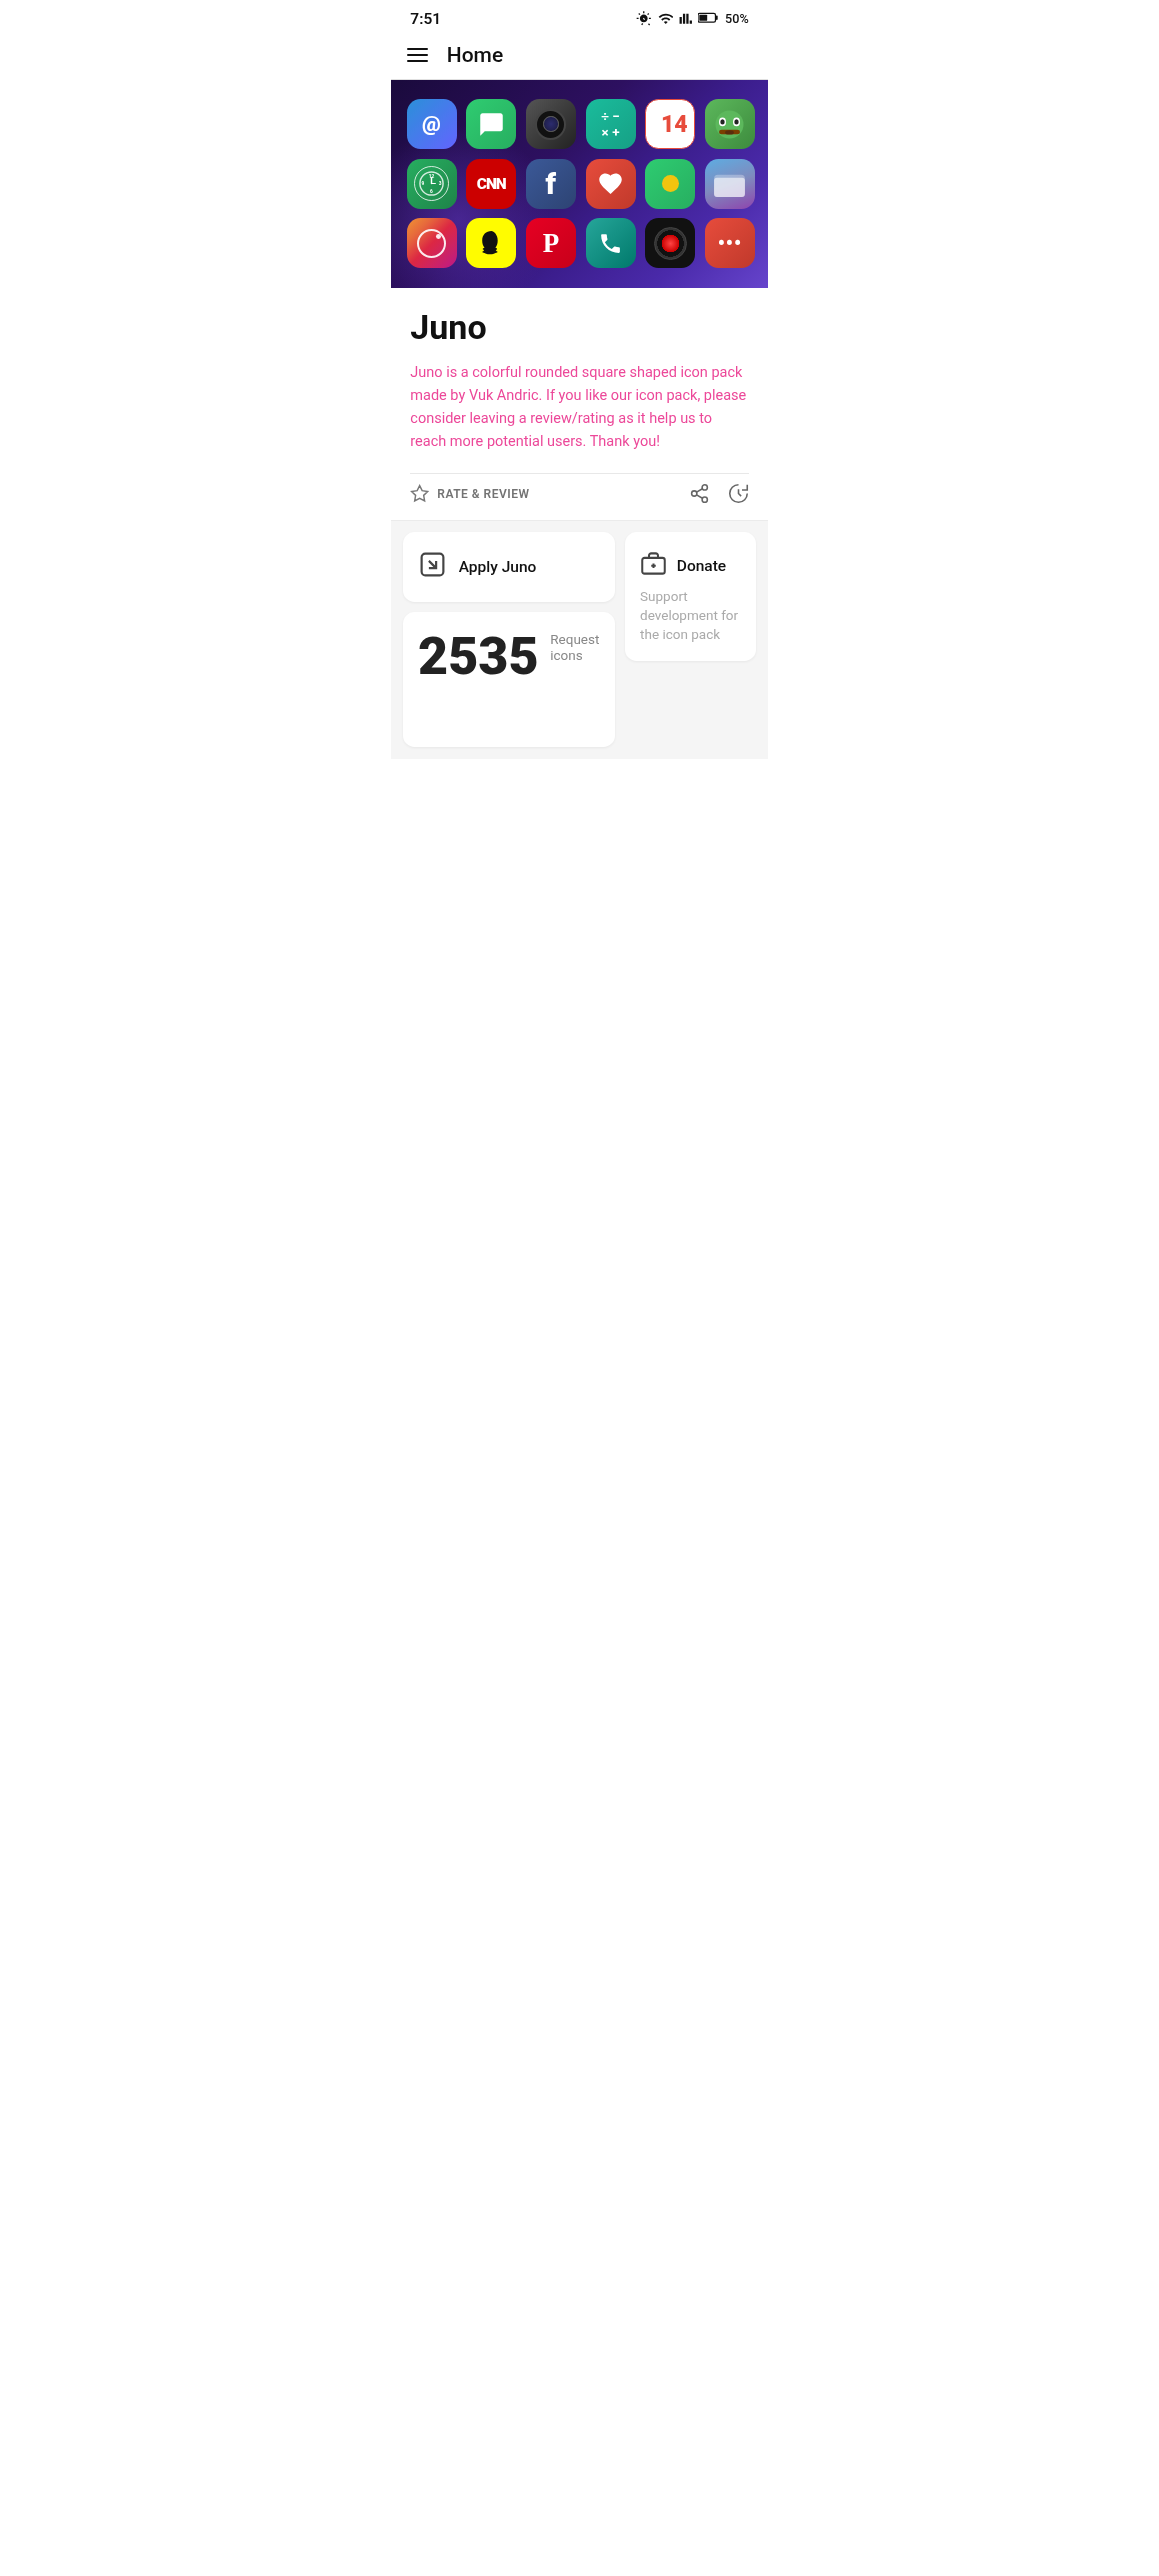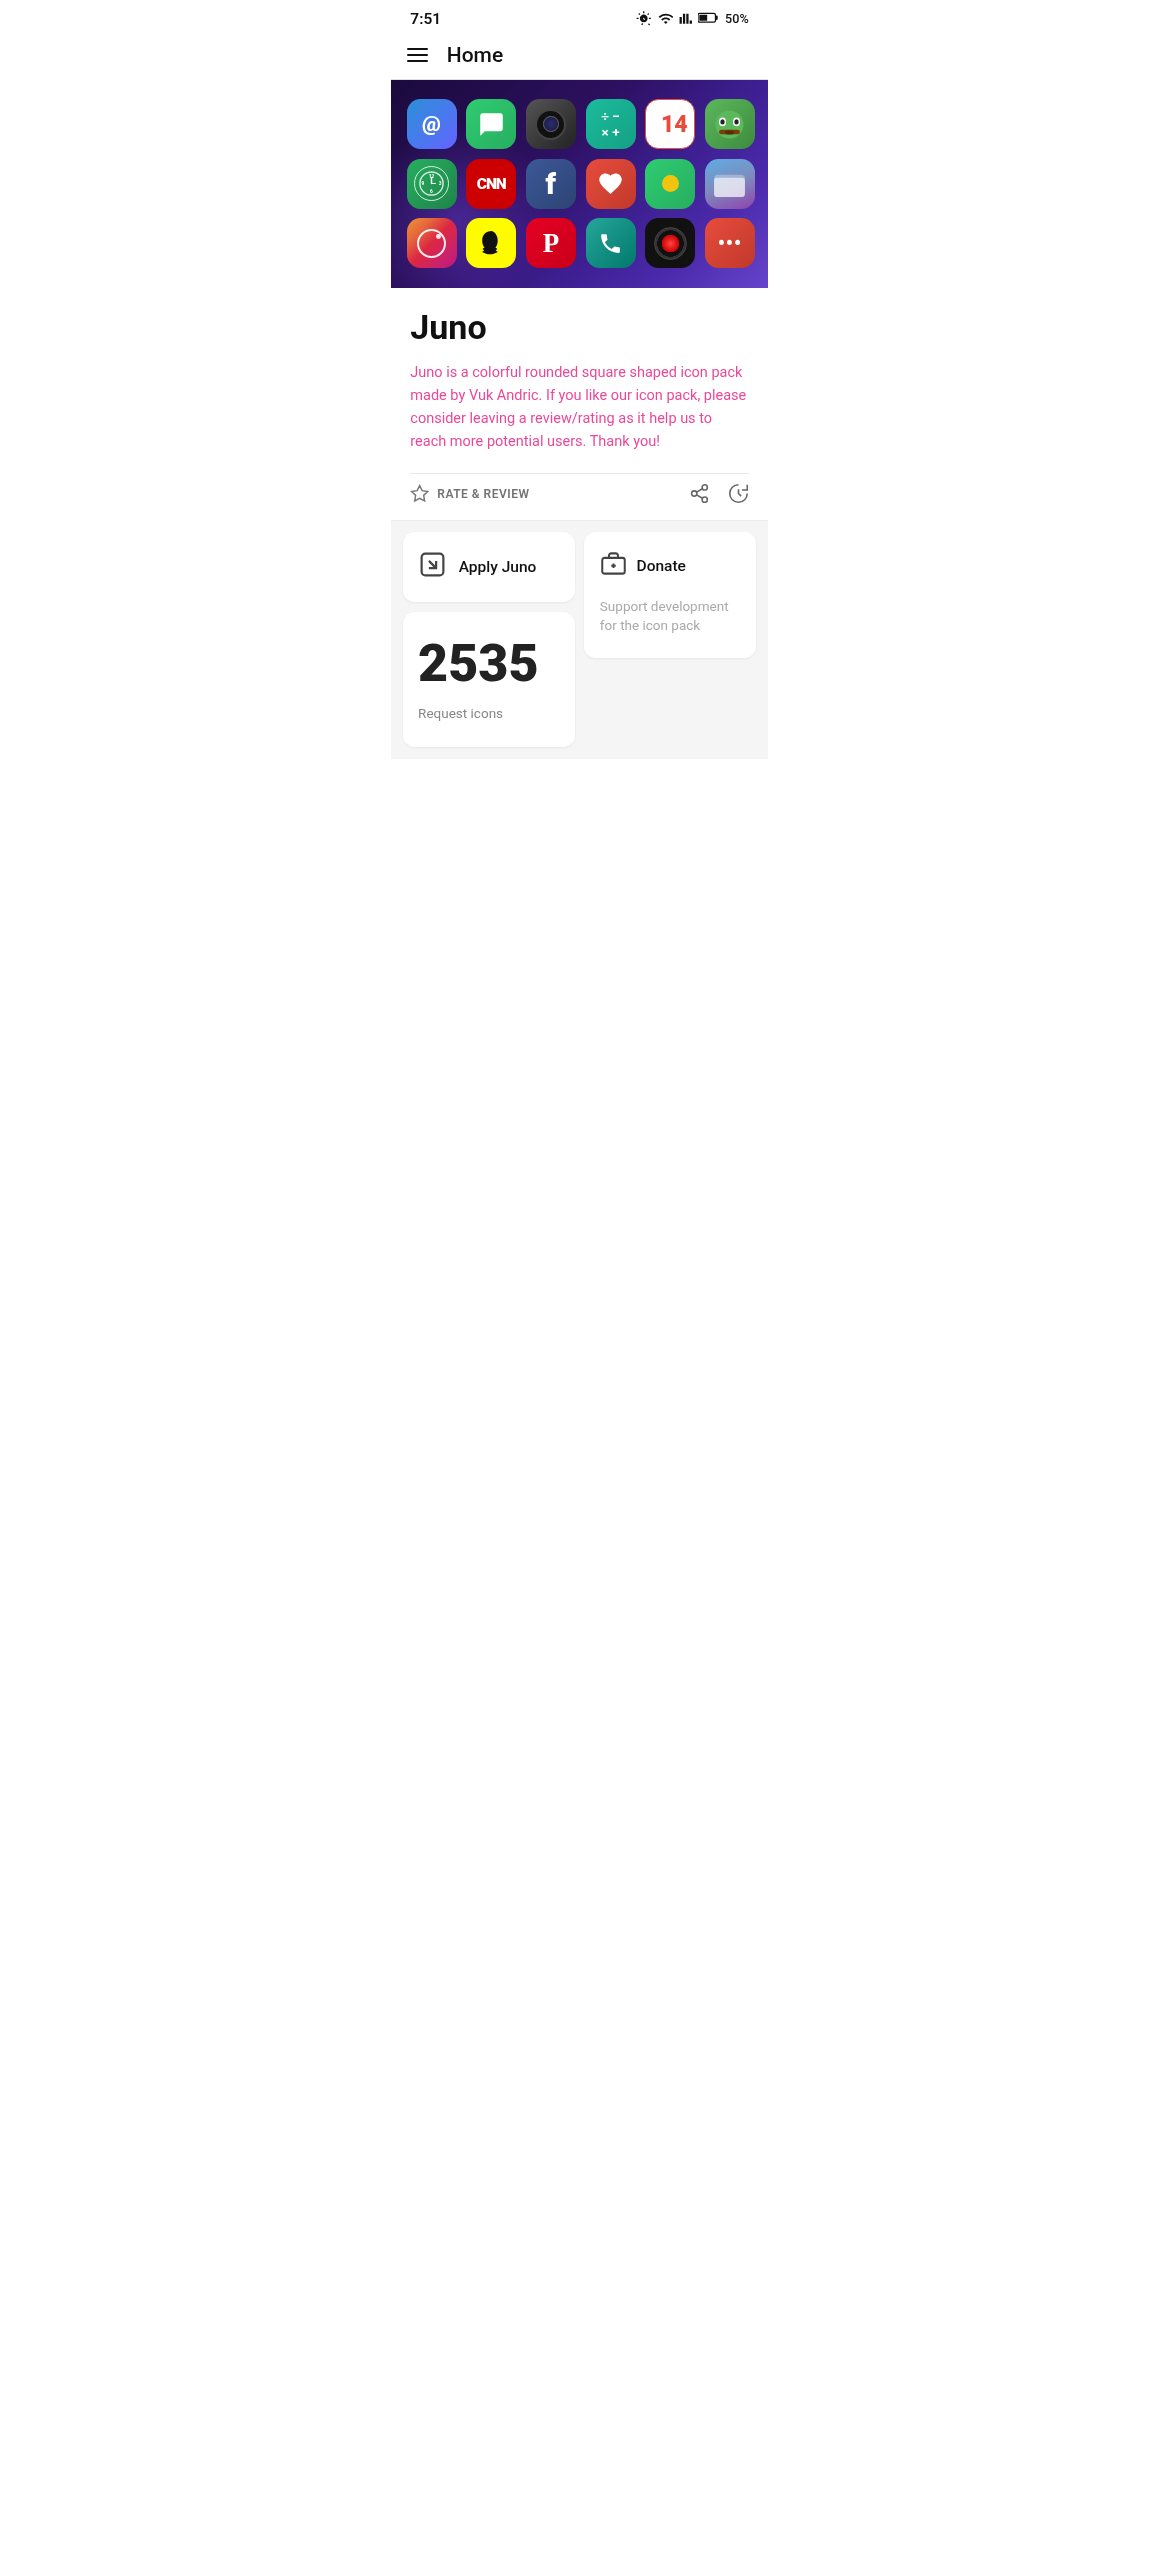--- a/index.html
+++ b/index.html
@@ -462,31 +462,31 @@
       <div class="card">
         <div class="card-icon">
           <svg width="29" height="29" viewBox="0 0 24 24" fill="none" stroke="#444" stroke-width="1.8">
             <rect x="3" y="3" width="18" height="18" rx="3"></rect>
             <path d="M9 9l6 6M15 9v6H9"></path>
           </svg>
         </div>
         <span class="card-label">Apply Juno</span>
       </div>
 
-      <div class="card card-tall" style="flex-direction: column; align-items: flex-start; justify-content: center; min-height: 135px;">
+      <div class="card card-tall" style="flex-direction: row; align-items: flex-start; justify-content: center; min-height: 135px;">
         <div class="card-number">2535</div>
         <div class="card-sublabel">Request icons</div>
       </div>
 
 
     </div>
 
     <div style="display: flex; flex-direction: column; gap: 9.7px;">
 
-      <div class="card" style="flex-direction: column; align-items: flex-start; gap: 14px; min-height: 126px; justify-content: flex-start; padding-top: 17.4px;">
+      <div class="card" style="flex-direction: column; align-items: flex-start; gap: 4px; min-height: 126px; justify-content: flex-start; padding-top: 17.4px;">
         <div style="display: flex; align-items: center; gap: 9.7px;">
           <div class="card-icon">
             <svg width="27" height="27" viewBox="0 0 24 24" fill="none" stroke="#444" stroke-width="1.8">
               <rect x="2" y="7" width="20" height="14" rx="2"></rect>
               <path d="M16 7V5a2 2 0 0 0-2-2h-4a2 2 0 0 0-2 2v2"></path>
               <line x1="12" y1="12" x2="12" y2="16"></line>
               <line x1="10" y1="14" x2="14" y2="14"></line>
             </svg>
           </div>
           <span class="card-label">Donate</span>

